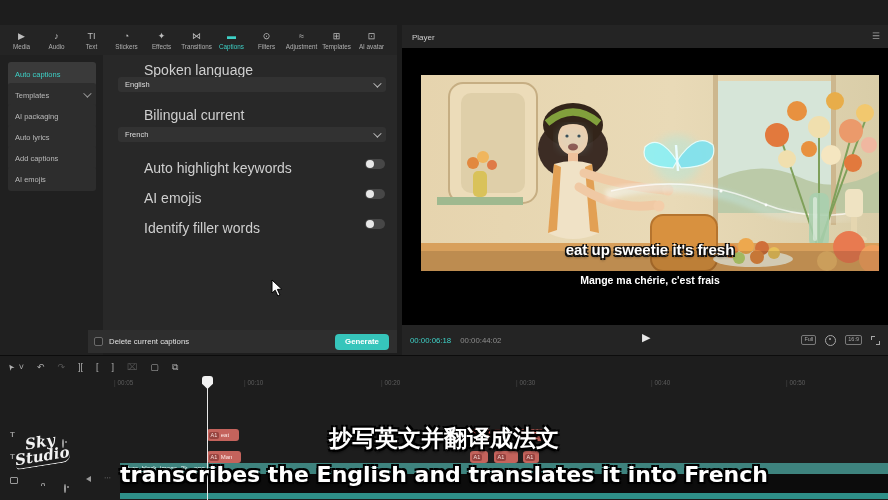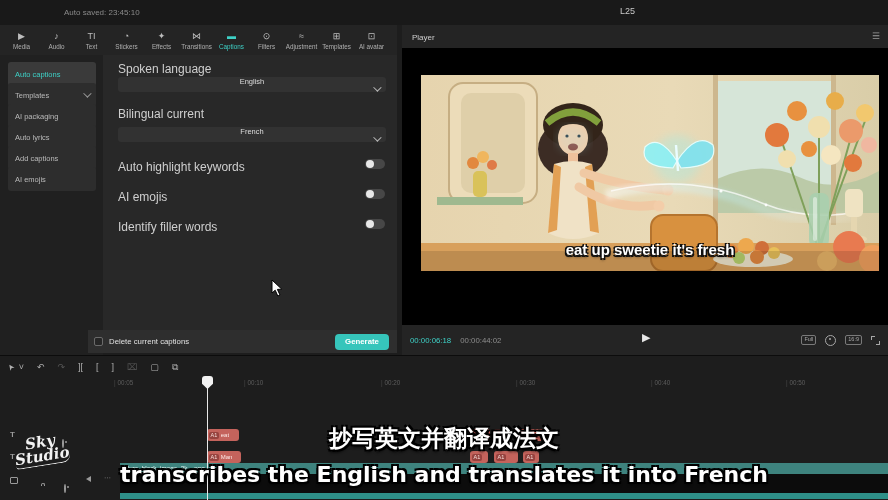--- a/index.html
+++ b/index.html
@@ -21,23 +21,23 @@
   .tbi.active .tbi-lab{color:#3ed0c6;}
 
   
   .sidebar{left:0;top:55px;width:103px;height:300px;background:#202020;}
   .sbtn{position:absolute;left:8px;width:88px;height:15px;background:#2d2d2d;border-radius:3px;
         font-size:7.5px;color:#b9b9b9;display:flex;align-items:center;padding:12px 7px;box-sizing:border-box;cursor:pointer;}
   .sbtn.active{background:#3a3a3a;color:#3ed0c6;}
   .sbtn .chev{margin-left:auto;}
   .chev{width:5px;height:5px;display:inline-block;border-right:1px solid #9a9a9a;border-bottom:1px solid #9a9a9a;transform:rotate(45deg) translateY(-2px);}
   .settings{left:103px;top:55px;width:294px;height:275px;background:#282828;}
-  .flabel{position:absolute;left:3px;font-size:12px;color:#cfcfcf;padding-left:12px;}
+  .flabel{position:absolute;left:29px;font-size:14px;color:#cfcfcf;padding-left:12px;}
   .dd{position:absolute;left:15px;width:268px;height:15px;background:#323232;border-radius:3px;
-      display:flex;align-items:center;padding:0 7px;box-sizing:border-box;font-size:7.5px;color:#ddd;cursor:pointer;flex-direction:column;}
+      display:flex;align-items:center;padding:0 7px;box-sizing:border-box;font-size:7.5px;color:#ddd;cursor:pointer;}
   .dd .chev{margin-left:auto;border-color:#bbb;}
   .toggle{position:absolute;left:262px;width:20px;height:10px;background:#474747;border-radius:5px;cursor:pointer;}
   .toggle .knob{position:absolute;left:1px;top:1px;width:8px;height:8px;border-radius:50%;background:#e8e8e8;}
   .panel-bottom{left:88px;top:330px;width:309px;height:23px;background:#2e2e2e;display:flex;align-items:center;}
   .cbx{width:9px;height:9px;border:1px solid #6a6a6a;border-radius:2px;margin-left:6px;box-sizing:border-box;background:#262626;}
   .cbx-lab{font-size:7.8px;color:#e0e0e0;margin-left:6px;}
   .gen-btn{margin-left:auto;margin-right:8px;width:54px;height:16px;background:#36c5bb;border:none;border-radius:4px;
            color:#fff;font-size:7.8px;font-weight:bold;cursor:pointer;font-family:"Liberation Sans",sans-serif;}
 
   
@@ -102,24 +102,20 @@
   .ovl-zh{top:423px;font-size:23px;}
   .ovl-en{top:462px;font-size:22px;}
 
   .cursor{left:271px;top:279px;z-index:60;}
 </style>
 </head>
 <body>
 
 <div id="app">
 
-  <div class="abs topbar">
-    <span class="abs autosaved">Auto saved: 23:45:10</span>
-    <span class="abs sess">L25</span>
-  </div>
 
   <div class="abs toolbar">
     <div class="tbi">
       <span class="tbi-ico">▶</span>
       <span class="tbi-lab">Media</span>
     </div>
     <div class="tbi">
       <span class="tbi-ico">♪</span>
       <span class="tbi-lab">Audio</span>
     </div>
@@ -307,20 +303,21 @@
             <circle cx="341" cy="173" r="7" fill="#cf6f3a"></circle>
           <circle cx="353" cy="178" r="6" fill="#e8c05a"></circle>
             <circle cx="318" cy="183" r="6" fill="#b8d26e"></circle>
             <circle cx="336" cy="182" r="7" fill="#e2883f"></circle>
           <circle cx="428" cy="172" r="16" fill="#e87a50"></circle>
             <circle cx="452" cy="184" r="14" fill="#f0a05e"></circle>
             <circle cx="406" cy="186" r="10" fill="#e8b468"></circle>
           <rect x="0" y="176" width="458" height="20" fill="#000000" opacity="0.12"></rect>
         </svg>
         <div class="cap-en">eat up sweetie it's fresh</div>
+        <div class="cap-fr">Mange ma chérie, c'est frais</div>
       </div>
     </div>
 
     <div class="abs pctrl">
       <span class="t-cur">00:00:06:18</span>
       <span class="t-dur">00:00:44:02</span>
       <span class="playbtn">▶</span>
       <div class="pr-icons">
         <span class="badge">Full</span>
         <span class="ico-focus"></span>

